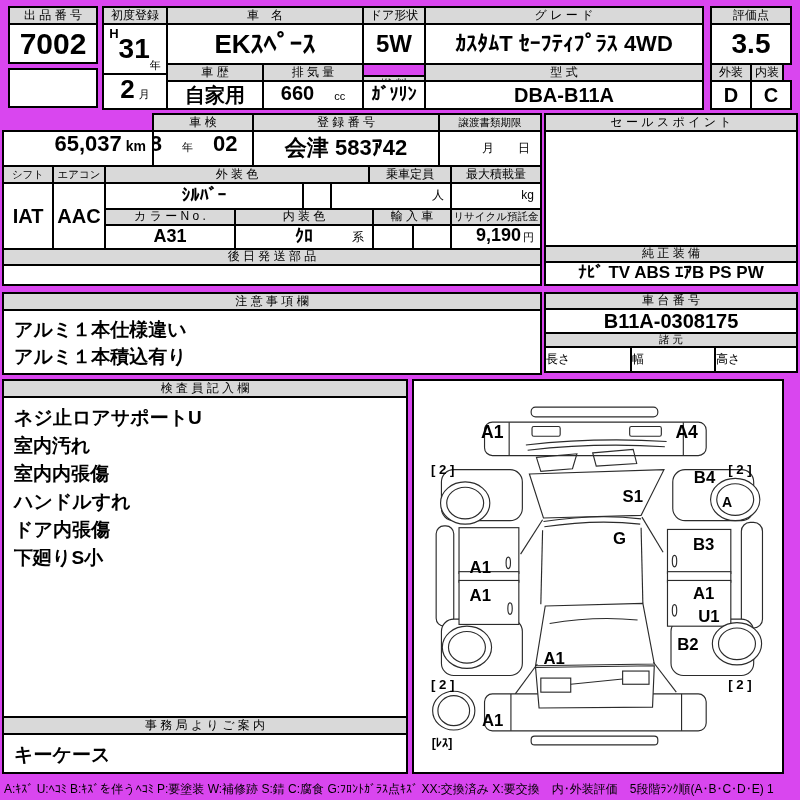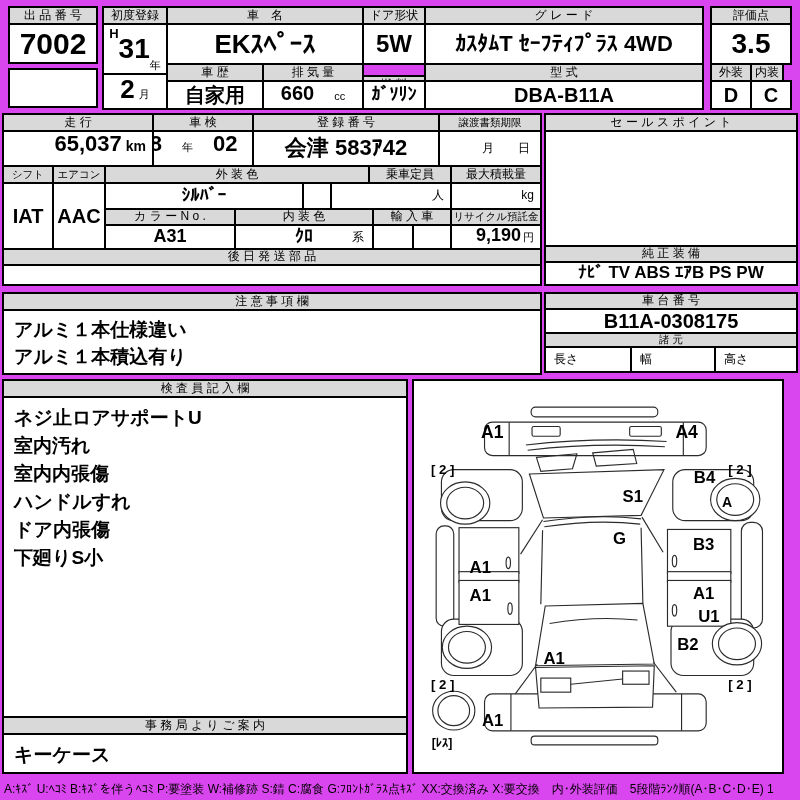--- a/index.html
+++ b/index.html
@@ -8,21 +8,21 @@
   .cell{position:absolute;box-sizing:border-box;border:2px solid #000;background:#fff;
         display:flex;align-items:center;justify-content:center;overflow:hidden;line-height:1.1;}
   .hdr{background:#d9d9d9;font-size:12px;font-weight:400;}
   .hdr-sm{background:#d9d9d9;font-size:10.5px;font-weight:400;}
   .val{font-weight:700;}
   .f30{font-size:30px}.f26{font-size:26px}.f24{font-size:24px}.f22{font-size:22px}
   .f20{font-size:20px}.f19{font-size:19px}.f18{font-size:18px}.f17{font-size:17px}
   .u{font-size:11px;font-weight:700;}
   .base{align-items:baseline;}
   .right{justify-content:flex-end;padding-right:6px;}
-  .leftal{justify-content:flex-start;padding-left:8px;}
+  .leftal{justify-content:flex-start;}
   .pre{white-space:pre-line;align-items:flex-start;justify-content:flex-start;
        text-align:left;padding:6px 10px;line-height:1.45;}
   .divider-v{position:absolute;top:0;bottom:0;width:2px;background:#000;}
   svg text{font-family:"Liberation Sans","DejaVu Sans",sans-serif;font-weight:700;fill:#000;}
   #legend{position:absolute;left:4px;top:781px;width:794px;font-size:12px;color:#000;
           font-family:"Liberation Sans","DejaVu Sans",sans-serif;letter-spacing:0px;}
 </style>
 </head>
 <body>
 
@@ -63,21 +63,20 @@
   <div class="cell hdr" style="left:424px;top:63px;width:280px;height:19px">型 式</div>
   <div class="cell val f20" style="left:424px;top:80px;width:280px;height:30px">DBA-B11A</div>
 
   <div class="cell hdr" style="left:710px;top:6px;width:82px;height:19px">評価点</div>
   <div class="cell val" style="left:710px;top:23px;width:82px;height:42px;font-size:28px">3.5</div>
   <div class="cell hdr" style="left:710px;top:63px;width:42px;height:19px">外装</div>
   <div class="cell hdr" style="left:750px;top:63px;width:34px;height:19px">内装</div>
   <div class="cell val f20" style="left:710px;top:80px;width:42px;height:30px">D</div>
   <div class="cell val f20" style="left:750px;top:80px;width:42px;height:30px">C</div>
 
-  <div class="cell hdr" style="left:2px;top:113px;width:152px;height:19px">走 行</div>
   <div class="cell hdr" style="left:152px;top:113px;width:102px;height:19px">車 検</div>
   <div class="cell hdr" style="left:252px;top:113px;width:188px;height:19px">登 録 番 号</div>
   <div class="cell hdr-sm" style="left:438px;top:113px;width:104px;height:19px">譲渡書類期限</div>
   <div class="cell base right" style="left:2px;top:130px;width:152px;height:37px;gap:4px">
     <span class="val f22">65,037</span>
     <span class="val" style="font-size:14px">km</span>
   </div>
   <div class="cell base" style="left:152px;top:130px;width:102px;height:37px;gap:20px">
     <span class="val f22">08</span>
     <span class="u" style="font-weight:400">年</span>

